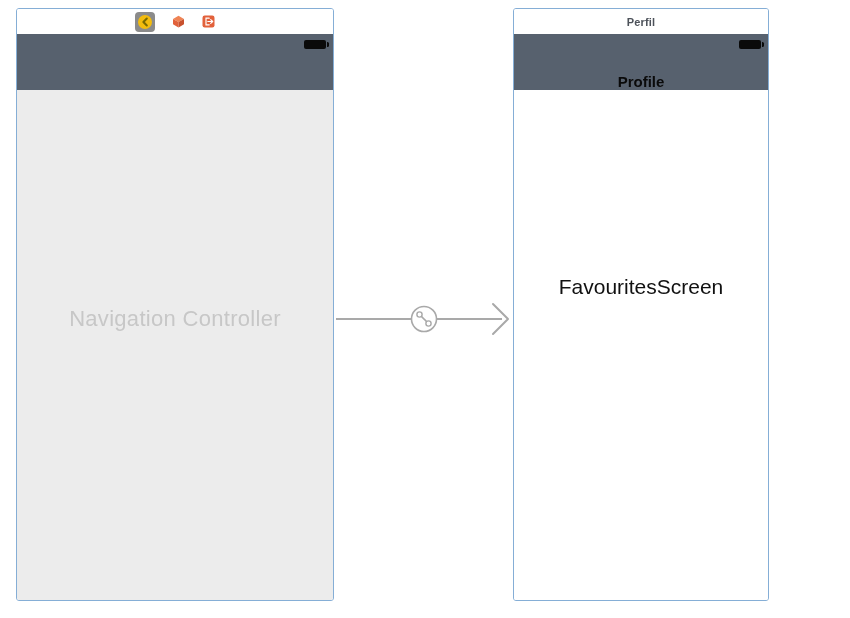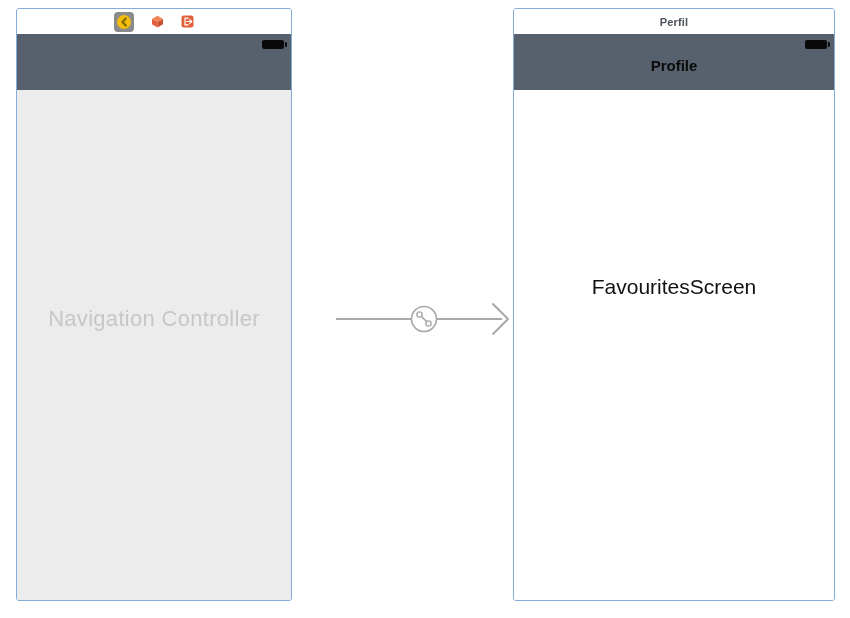--- a/index.html
+++ b/index.html
@@ -6,35 +6,35 @@
   html,body { width:850px; height:618px; }
   body { font-family:"Liberation Sans", sans-serif; background:#ffffff; overflow:hidden; }
   .canvas { position:relative; width:850px; height:618px; background:#ffffff; }
 
   
   .vc-frame {
     position:absolute; top:8px; height:593px;
     border:1px solid #85aed6; border-radius:3px;
     background:#ffffff; overflow:hidden;
   }
-  .vc-frame.left  { left:16px;  width:276px; }
-  .vc-frame.right { left:513px; width:322px; }
+  .vc-frame.left  { left:16px;  width:318px; }
+  .vc-frame.right { left:513px; width:256px; }
 
   .vc-header {
     height:25px; background:#ffffff;
     display:flex; align-items:center; justify-content:center; gap:17px;
   }
   .dock-title {
     font-size:11px; font-weight:bold; color:#4d525a; letter-spacing:0.2px;
   }
 
   .vc-navbar {
     height:56px; background:#57616e; position:relative;
     display:flex; align-items:flex-end; justify-content:center;
-    padding-bottom:16px;
+    padding-bottom:0;
   }
   .navbar-title { font-size:15px; font-weight:600; color:#0a0a0a; }
 
   .battery {
     position:absolute; top:6px; right:7px;
     width:22px; height:9px; background:#0a0a0a; border-radius:2px;
   }
   .battery::after {
     content:""; position:absolute; right:-3px; top:2px;
     width:2.5px; height:5px; background:#0a0a0a; border-radius:0 1.5px 1.5px 0;

